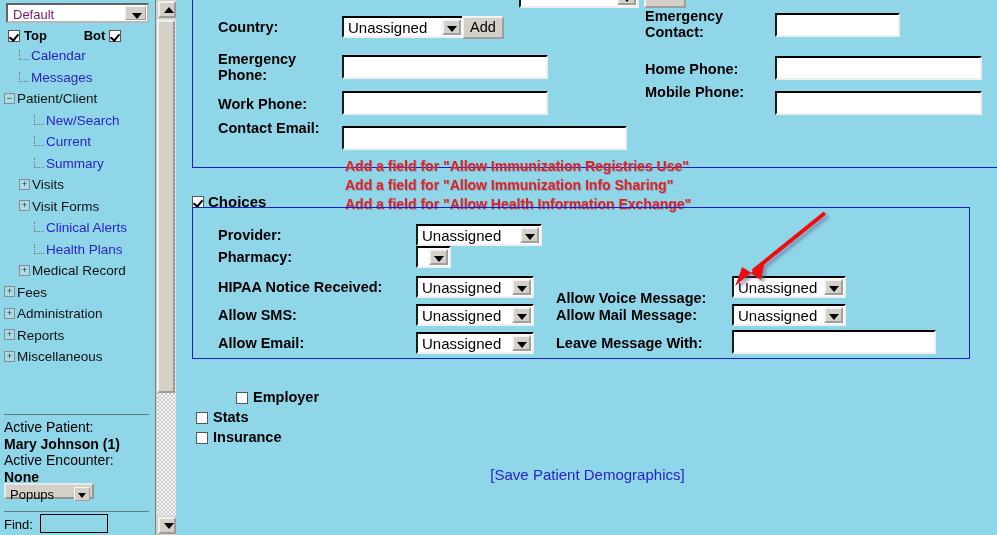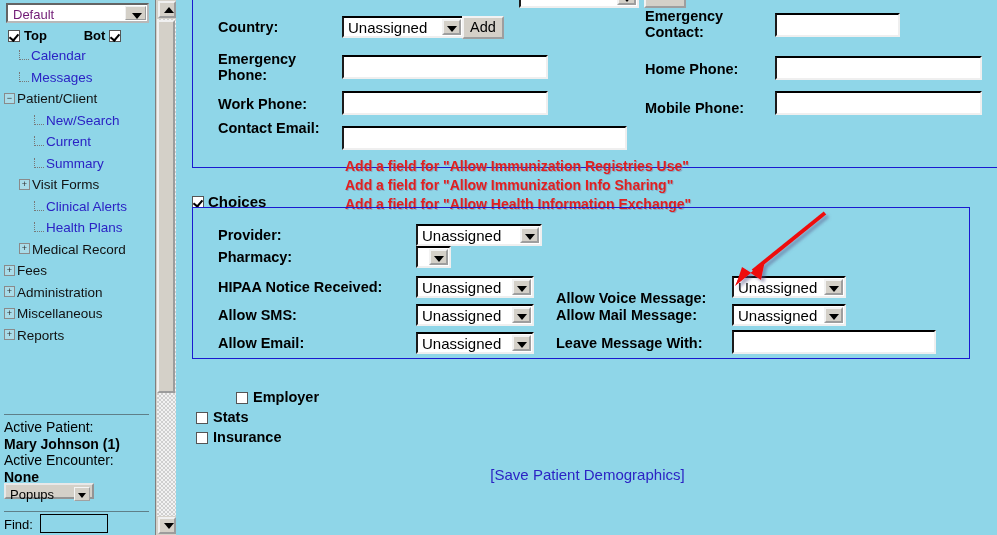--- a/index.html
+++ b/index.html
@@ -164,28 +164,29 @@
       <span class="bot-wrap"><span class="lbl">Bot</span> <span class="cb checked"></span></span>
     </div>
 
     <div class="tree" id="tree">
         <div class="trow ind2"><span class="dots"></span><span class="lnk">Calendar</span></div>
         <div class="trow ind2"><span class="dots"></span><span class="lnk">Messages</span></div>
         <div class="trow ind1"><span class="pm">−</span><span class="plain">Patient/Client</span></div>
         <div class="trow ind3"><span class="dots"></span><span class="lnk">New/Search</span></div>
         <div class="trow ind3"><span class="dots"></span><span class="lnk">Current</span></div>
         <div class="trow ind3"><span class="dots"></span><span class="lnk">Summary</span></div>
+        <div class="trow ind2"><span class="pm">+</span><span class="plain">Visits</span></div>
         <div class="trow ind2"><span class="pm">+</span><span class="plain">Visit Forms</span></div>
         <div class="trow ind3"><span class="dots"></span><span class="lnk">Clinical Alerts</span></div>
         <div class="trow ind3"><span class="dots"></span><span class="lnk">Health Plans</span></div>
         <div class="trow ind2"><span class="pm">+</span><span class="plain">Medical Record</span></div>
         <div class="trow ind1"><span class="pm">+</span><span class="plain">Fees</span></div>
         <div class="trow ind1"><span class="pm">+</span><span class="plain">Administration</span></div>
+        <div class="trow ind1"><span class="pm">+</span><span class="plain">Reports</span></div>
         <div class="trow ind1"><span class="pm">+</span><span class="plain">Miscellaneous</span></div>
-        <div class="trow ind1"><span class="pm">+</span><span class="plain">Reports</span></div>
       </div>
 
     <div class="hr-line" style="top:414px;"></div>
 
     <div class="active-box">
       <div>Active Patient:</div>
       <div class="b">Mary Johnson (1)</div>
       <div>Active Encounter:</div>
       <div class="b">None</div>
     </div>
@@ -240,21 +241,21 @@
 
     <div class="lbl" style="position:absolute;left:40px;top:120px;width:110px;">Contact Email:</div>
     <div class="fld" style="position:absolute;left:164px;top:126px;width:285px;height:24px;"></div>
 
     <div class="lbl" style="position:absolute;left:467px;top:8px;width:110px;">Emergency Contact:</div>
     <div class="fld" style="position:absolute;left:597px;top:13px;width:125px;height:24px;"></div>
 
     <div class="lbl" style="position:absolute;left:467px;top:61px;">Home Phone:</div>
     <div class="fld" style="position:absolute;left:597px;top:56px;width:207px;height:24px;"></div>
 
-    <div class="lbl" style="position:absolute;left:467px;top:100px;">Mobile Phone:</div>
+    <div class="lbl" style="position:absolute;left:467px;top:84px;">Mobile Phone:</div>
     <div class="fld" style="position:absolute;left:597px;top:91px;width:207px;height:24px;"></div>
 
     <div class="annot" style="left:167px;top:158px;">Add a field for "Allow Immunization Registries Use"</div>
     <div class="annot" style="left:167px;top:177px;">Add a field for "Allow Immunization Info Sharing"</div>
     <div class="annot" style="left:167px;top:196px;">Add a field for "Allow Health Information Exchange"</div>
 
     <div class="choices-cb">
       <span class="cb checked"></span><span class="lb">Choices</span>
     </div>
     <div class="panel-choices"></div>

